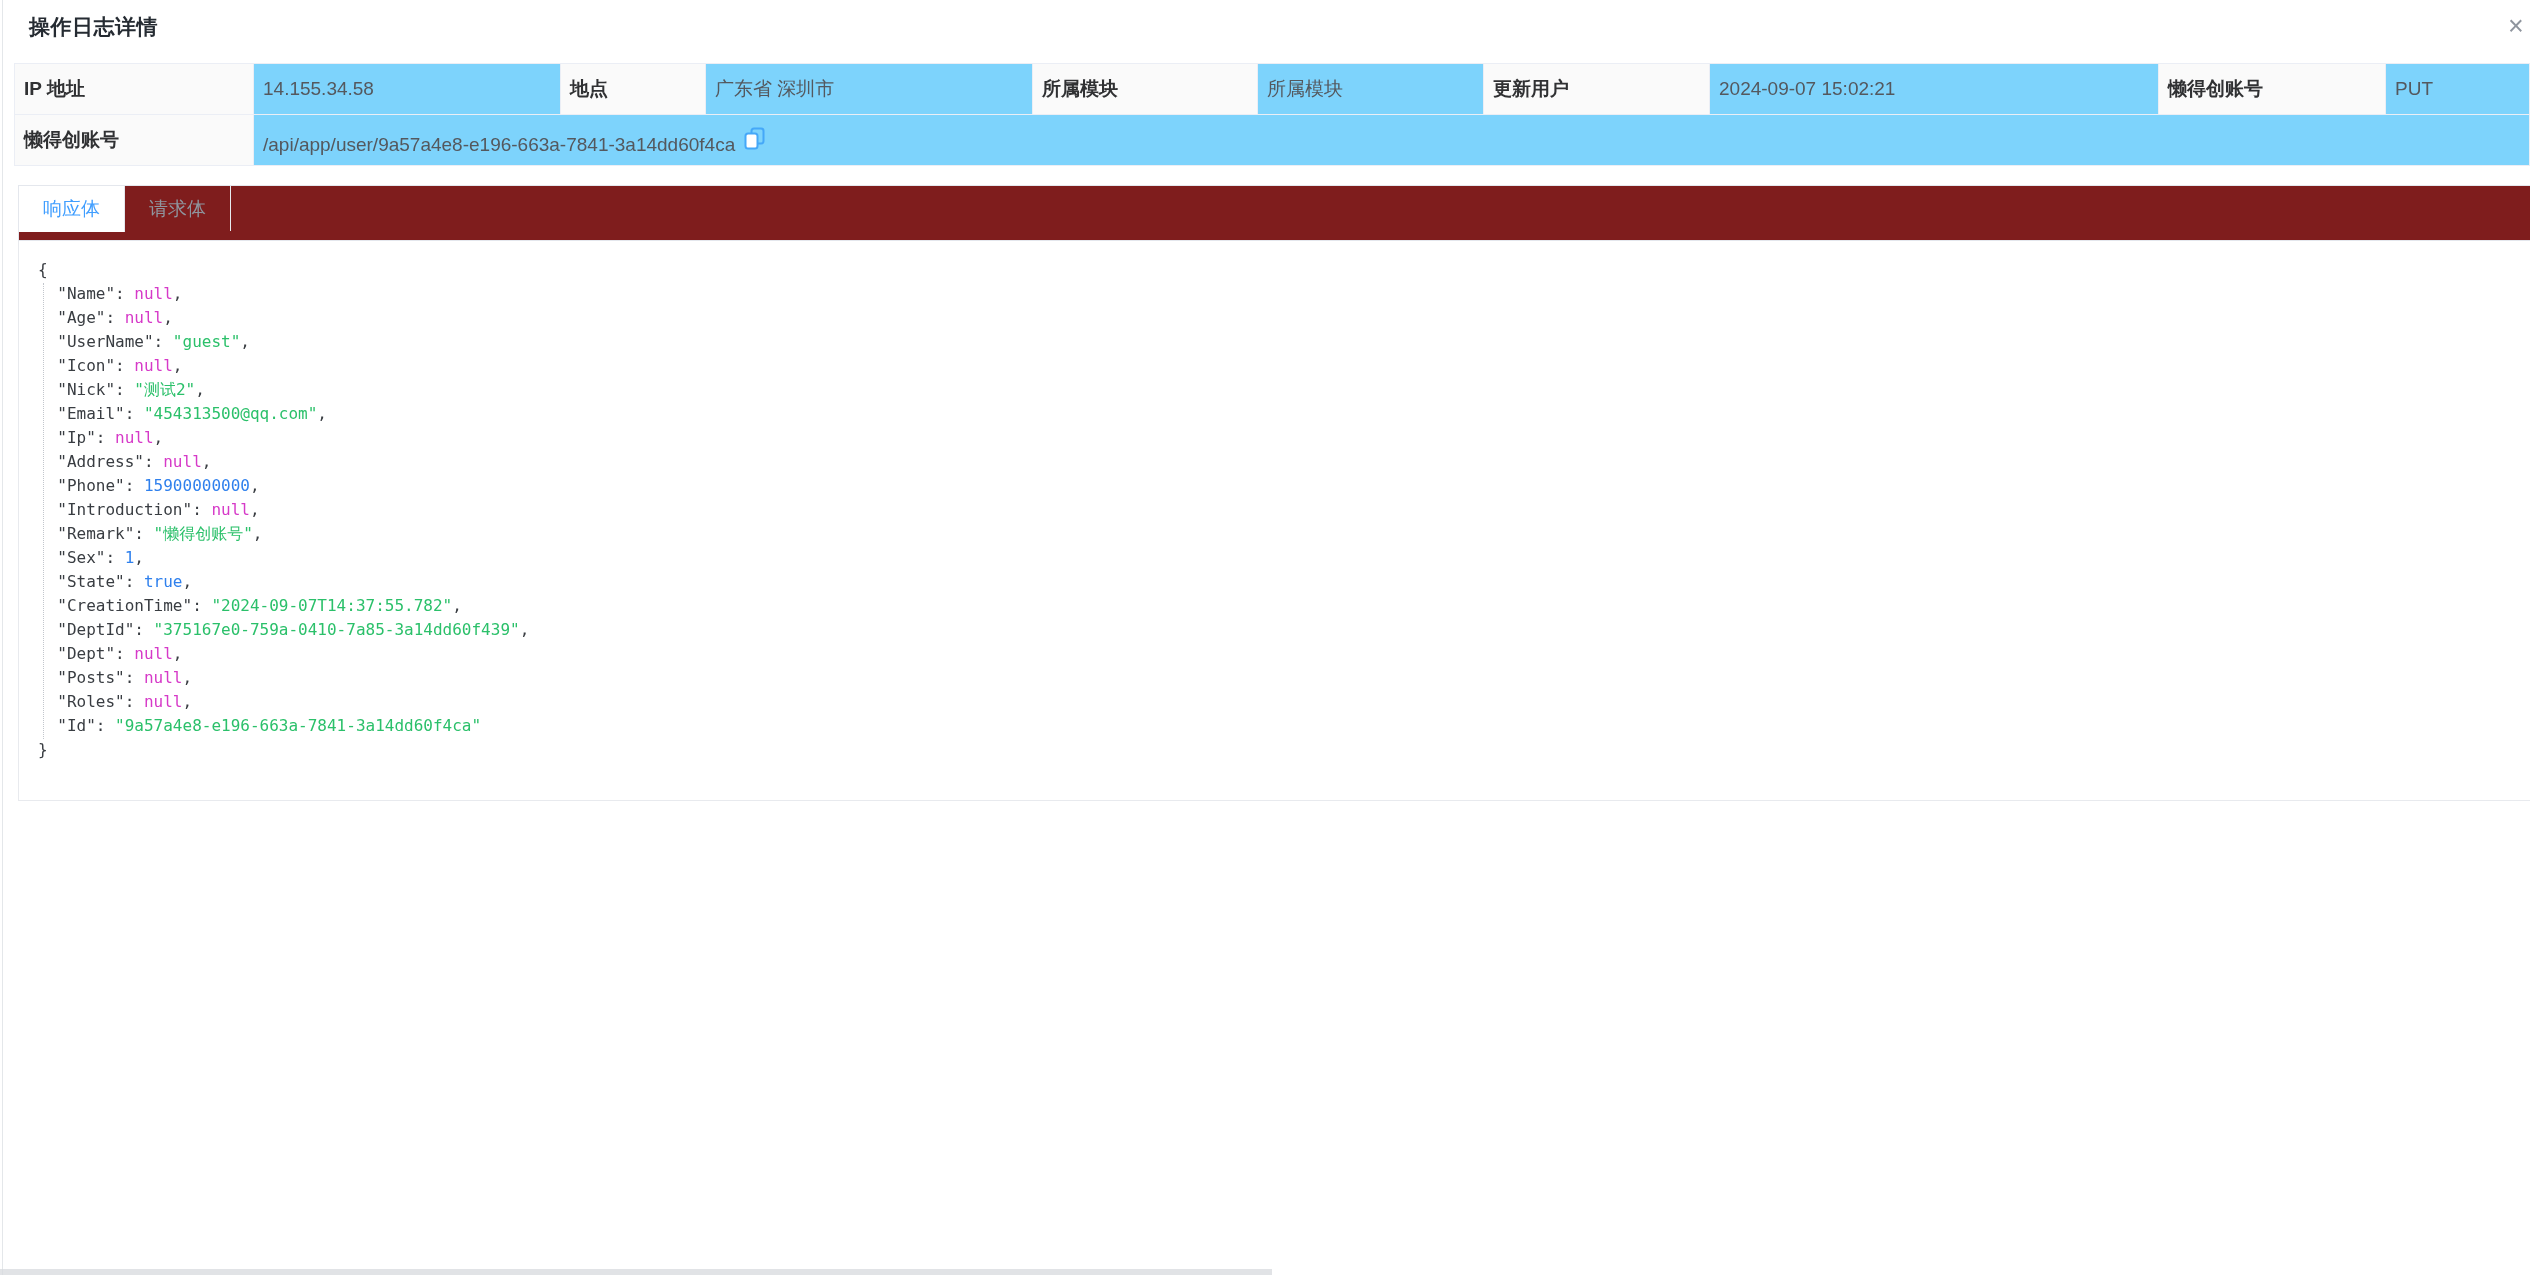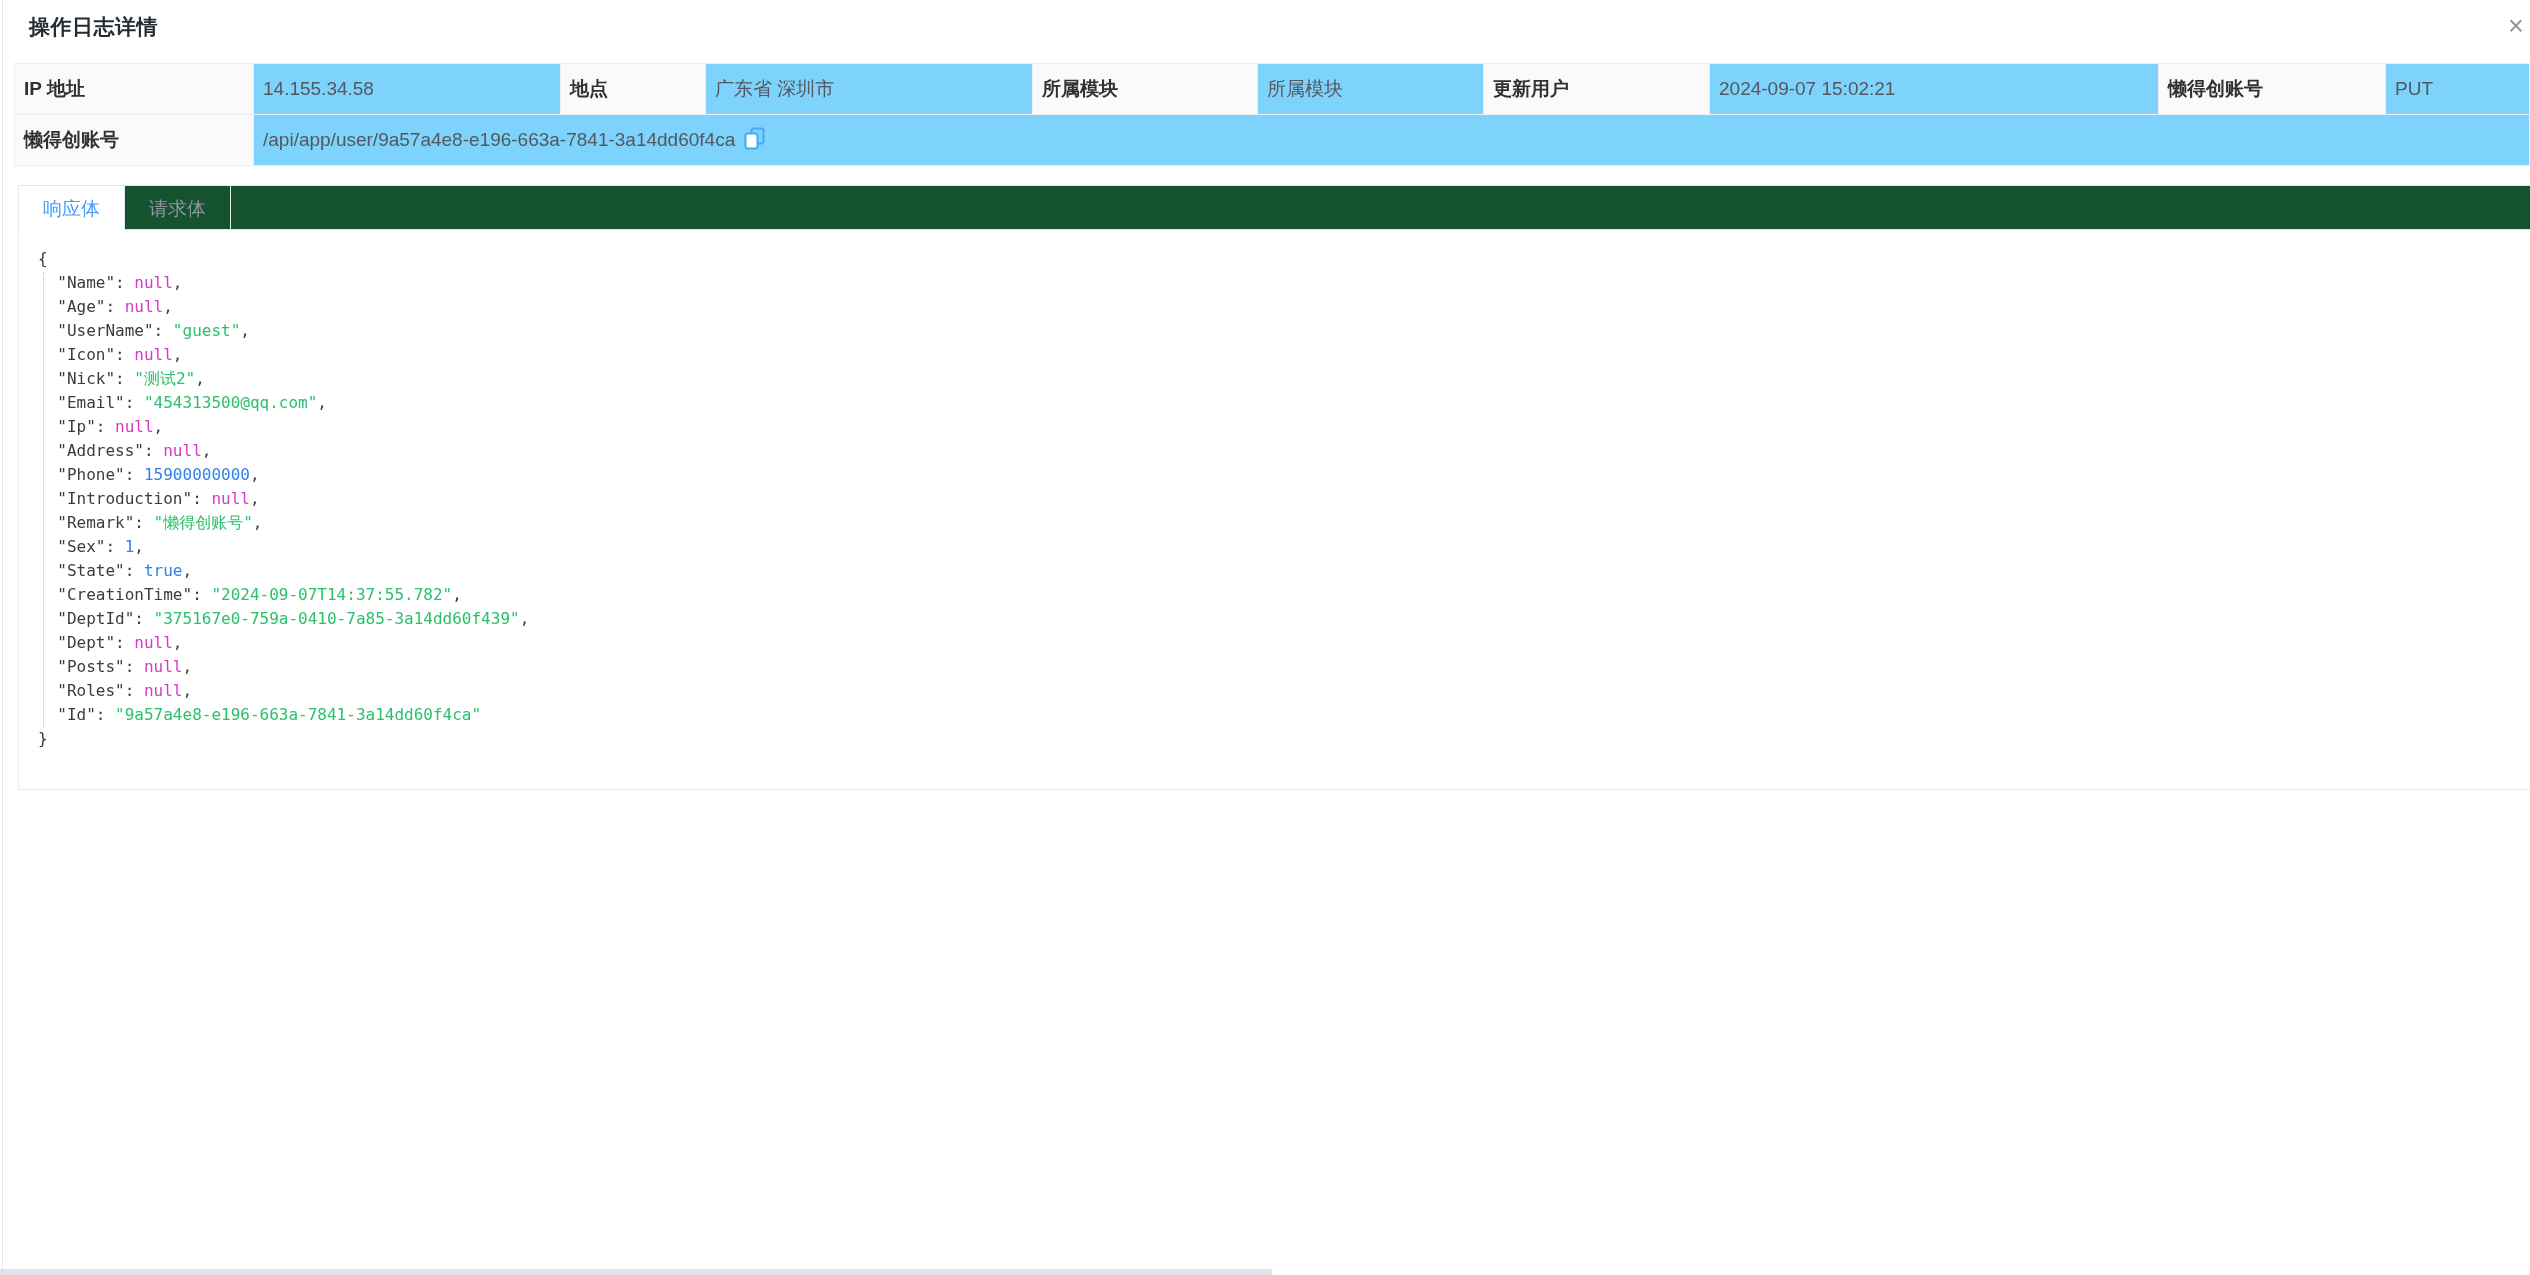--- a/index.html
+++ b/index.html
@@ -18,26 +18,26 @@
     font-size:27px; line-height:32px; text-align:center; color:#8f959e;
     cursor:pointer; font-weight:300; }
 
   
   table.desc { position:absolute; left:14px; top:63px; width:2516px;
     border-collapse:collapse; table-layout:fixed; font-size:19px; }
   table.desc td { border:1px solid #ebeef5; height:51px; padding:0 9px;
     overflow:hidden; white-space:nowrap; }
   td.lbl { background:#fafafa; color:#303133; font-weight:600; }
   td.val { background:#7dd3fc; color:#54585e; font-weight:400; }
-  .api-cell { display:flex; align-items:center; gap:9px; }
+  .api-cell { display:flex; align-items:flex-end; gap:9px; }
   .copy-icon { display:inline-block; cursor:pointer; margin-top:2px; }
 
   
   .tabs-card { position:absolute; left:18px; top:185px; width:2512px; }
-  .tabs-bar { height:45px; background:#14532d; border:1px solid #e4e7ed;
+  .tabs-bar { height:56px; background:#7f1d1d; border:1px solid #e4e7ed;
     border-right:none; display:flex; }
   .tab { height:45px; line-height:45px; padding:0 24px; font-size:19px;
     color:#8f959e; cursor:pointer; border-right:1px solid #e7eaef; }
   .tab.active { background:#fff; color:#409eff; border-right:1px solid #e4e7ed;
     height:46px; margin-bottom:-1px; }
   .tabs-content { background:#fff; border-left:1px solid #e8eaee;
     border-bottom:1px solid #e8eaee; height:560px; position:relative; }
 
   
   pre.code { position:relative; font-family:"DejaVu Sans Mono", monospace;

